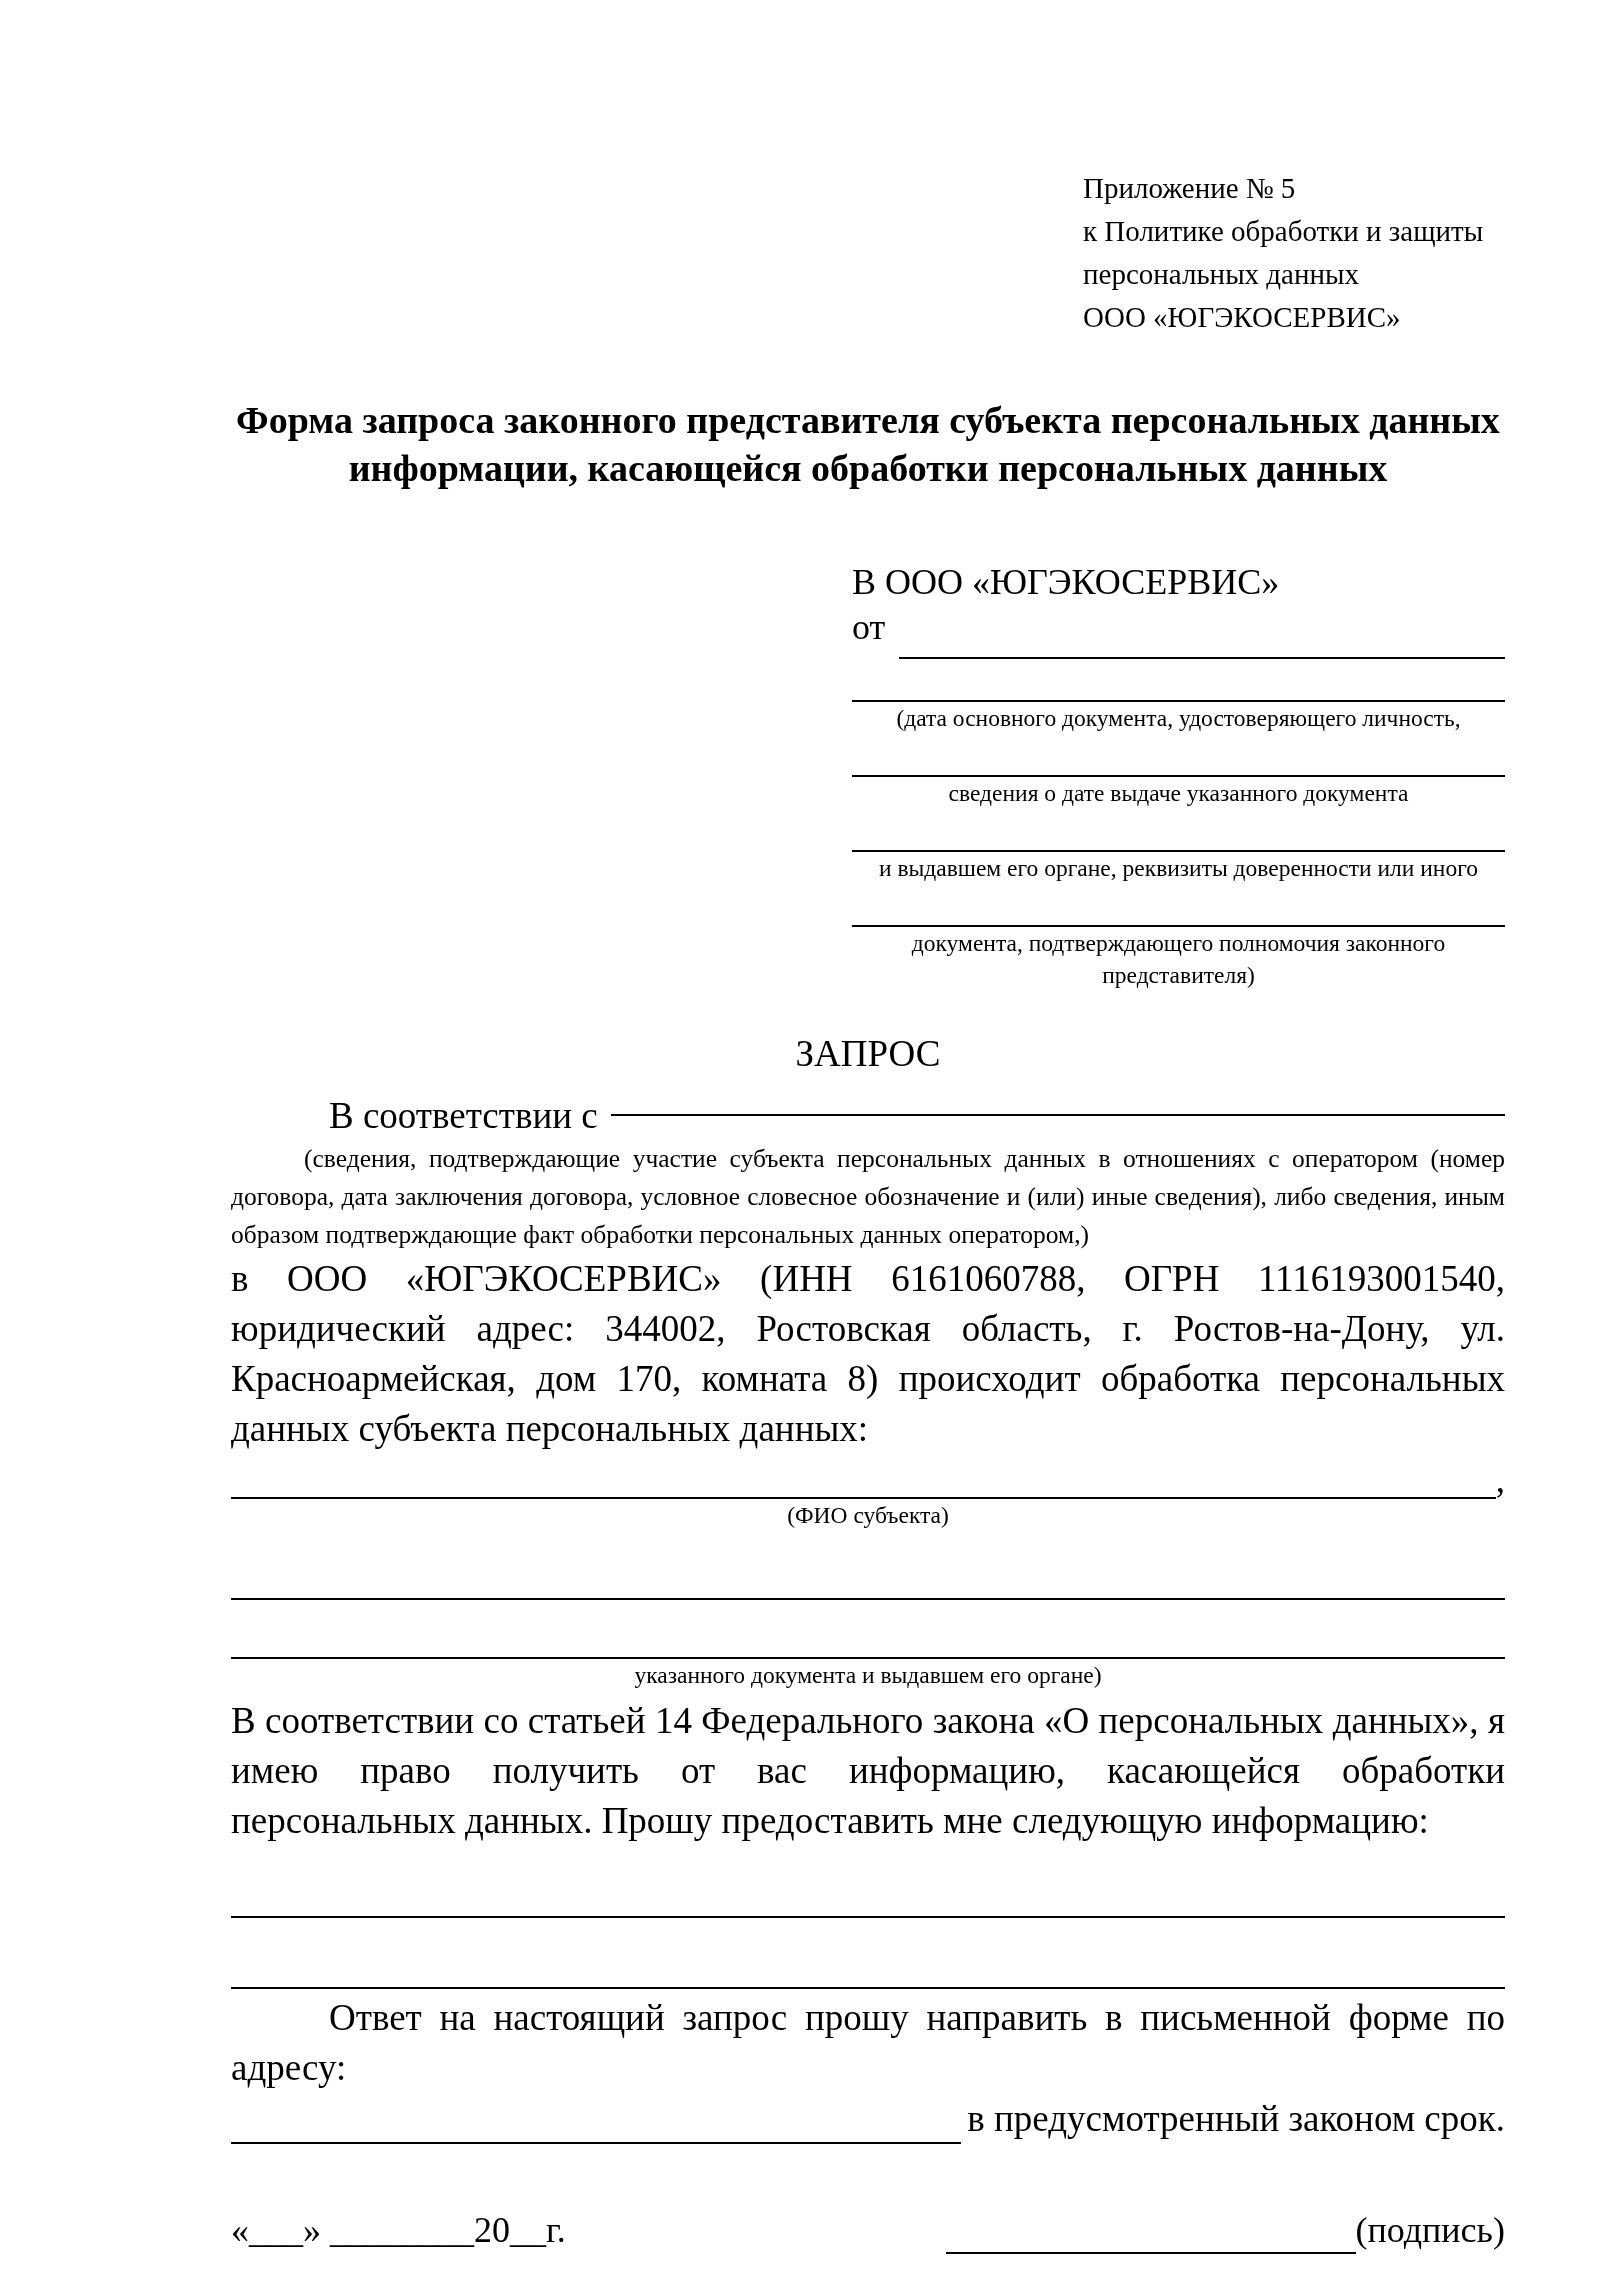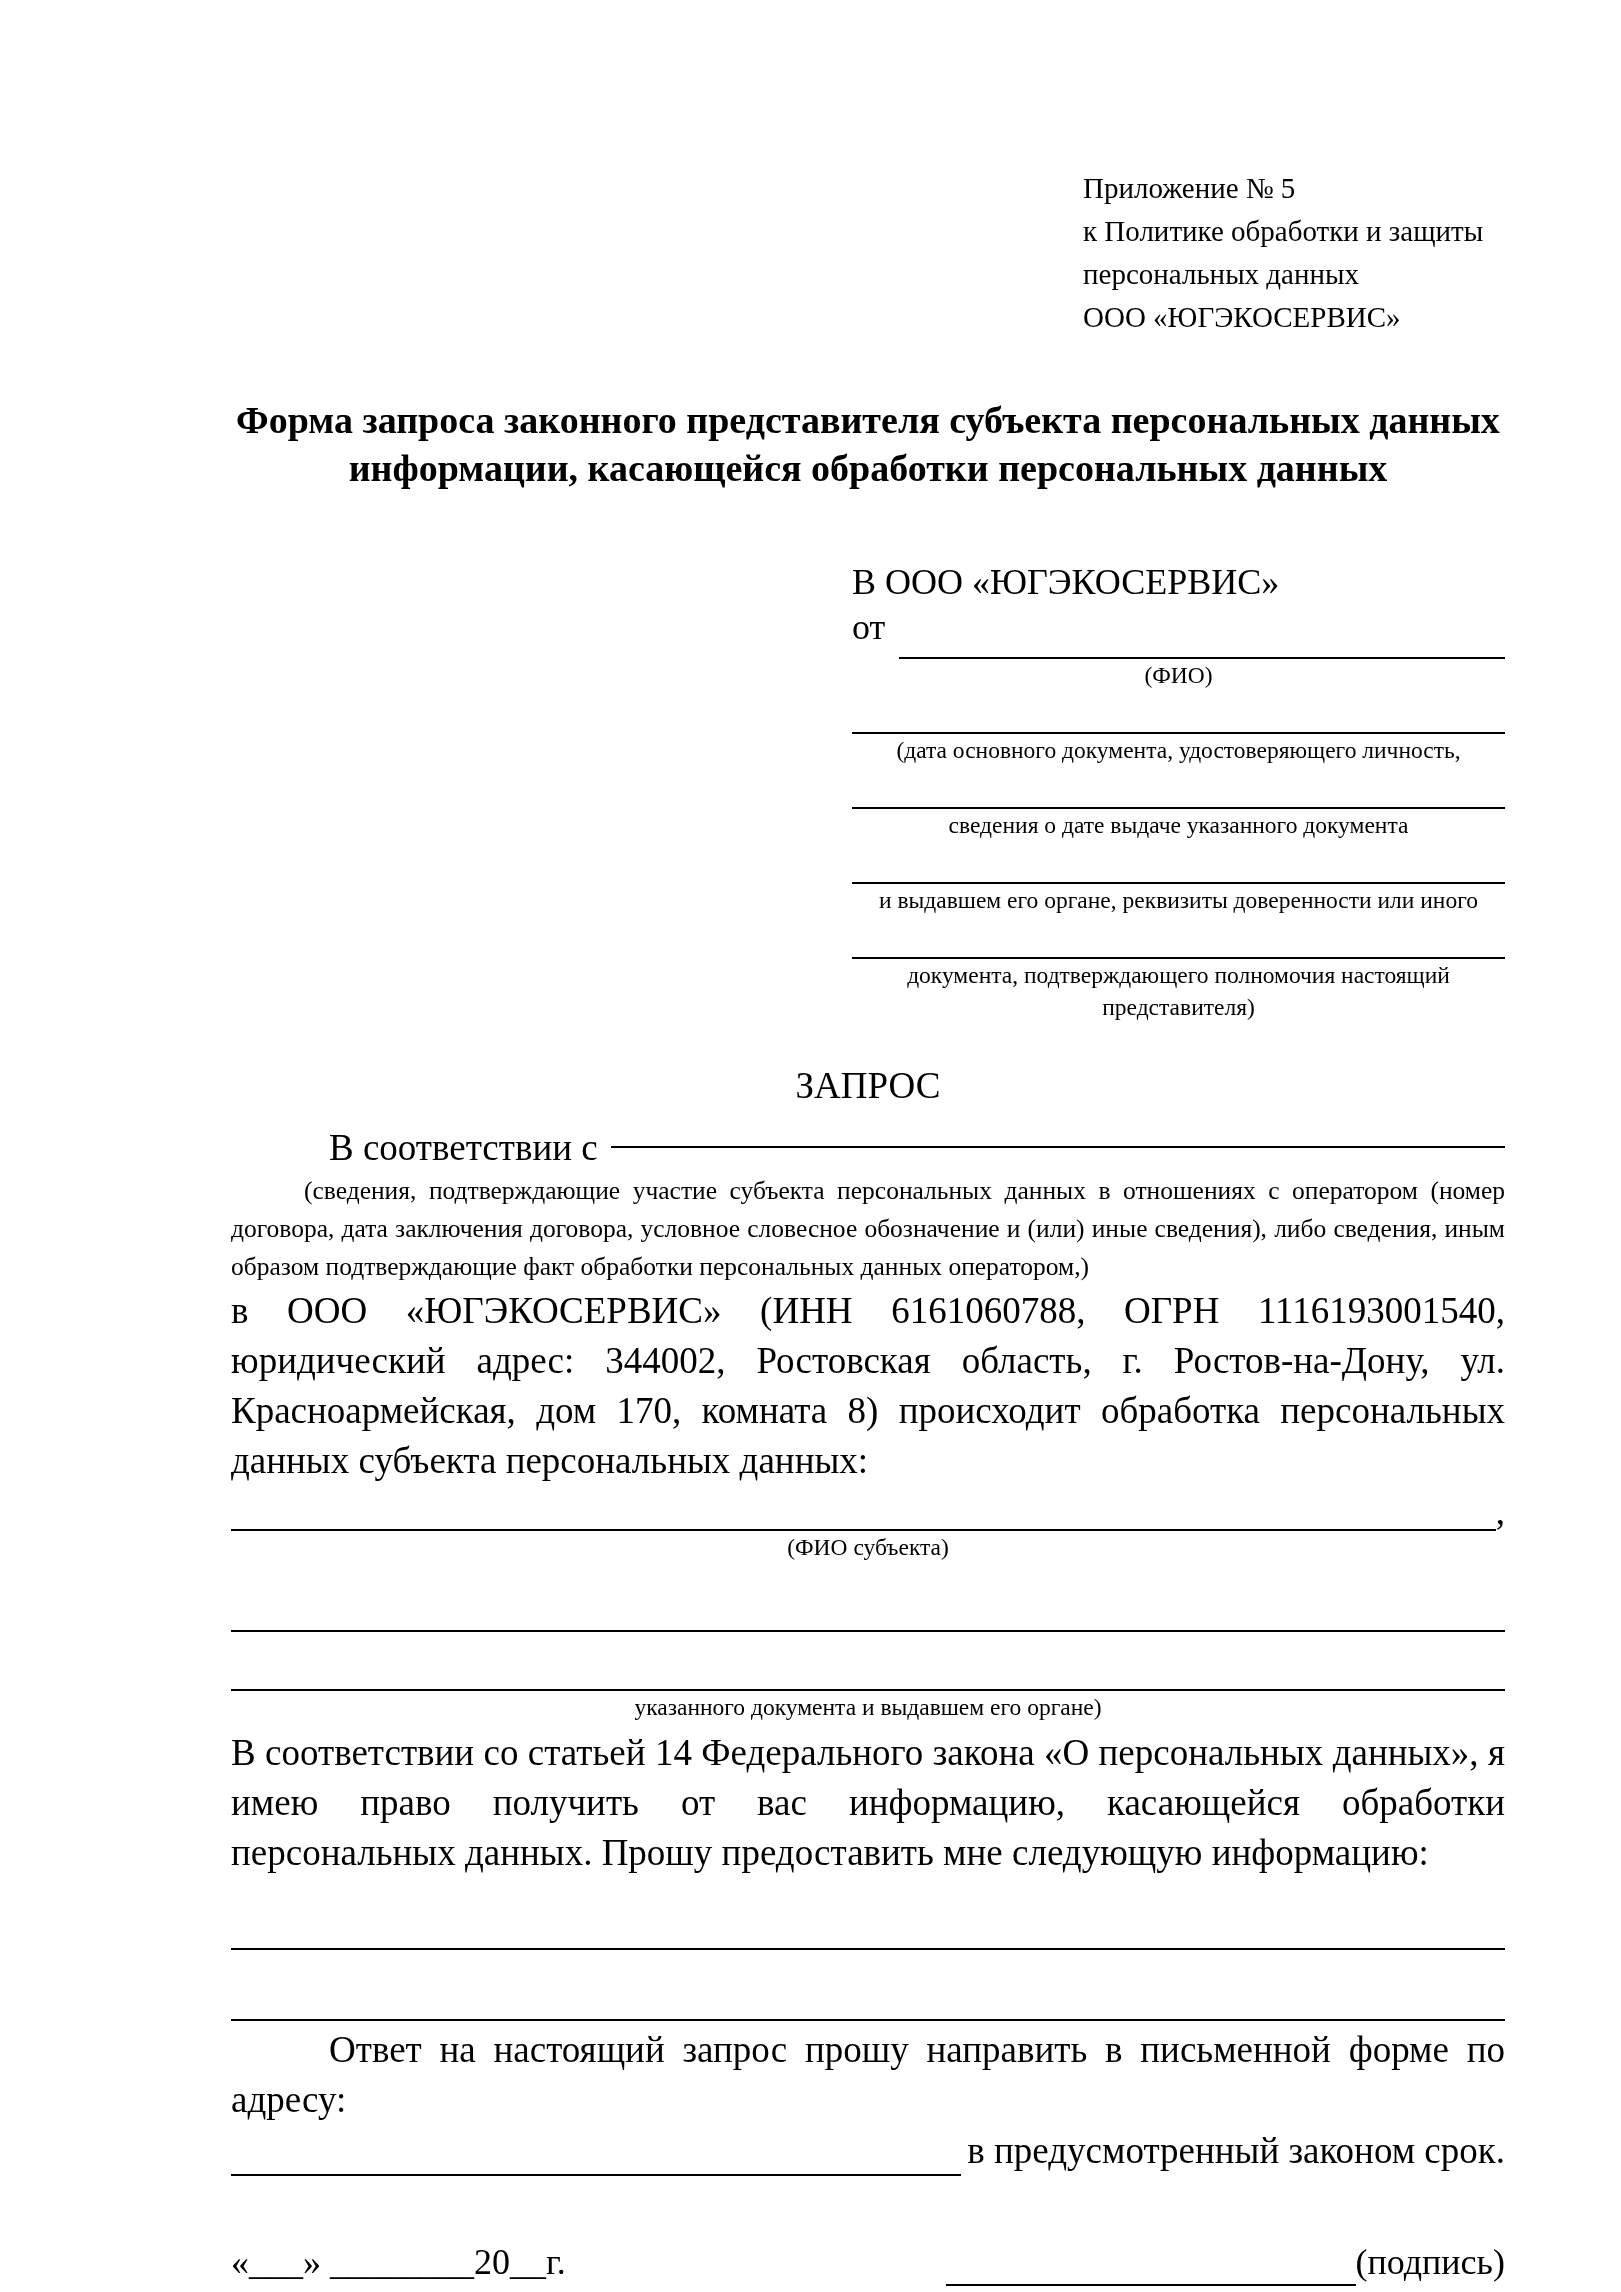--- a/index.html
+++ b/index.html
@@ -104,33 +104,32 @@
     <div>Форма запроса законного представителя субъекта персональных данных</div>
     <div>информации, касающейся обработки персональных данных</div>
   </div>
 
   <div class="addressee">
     <div class="addr-to">В ООО «ЮГЭКОСЕРВИС»</div>
     <div class="addr-from">
       <span class="label">от</span>
       <span class="fill"></span>
     </div>
-    <div class="u-caption">(ФИО)</div>
 
     <div class="u-line"></div>
     <div class="u-caption">(дата основного документа, удостоверяющего личность,</div>
 
     <div class="u-line"></div>
     <div class="u-caption">сведения о дате выдаче указанного документа</div>
 
     <div class="u-line"></div>
     <div class="u-caption">и выдавшем его органе, реквизиты доверенности или иного</div>
 
     <div class="u-line"></div>
-    <div class="u-caption">документа, подтверждающего полномочия настоящий представителя)</div>
+    <div class="u-caption">документа, подтверждающего полномочия законного представителя)</div>
   </div>
 
   <div class="zapros">ЗАПРОС</div>
 
   <div class="accordance">
     <span class="label">В соответствии с</span>
     <span class="fill"></span>
   </div>
 
   <div class="small-print">(сведения, подтверждающие участие субъекта персональных данных в отношениях с оператором (номер договора, дата заключения договора, условное словесное обозначение и (или) иные сведения), либо сведения, иным образом подтверждающие факт обработки персональных данных оператором,)</div>

